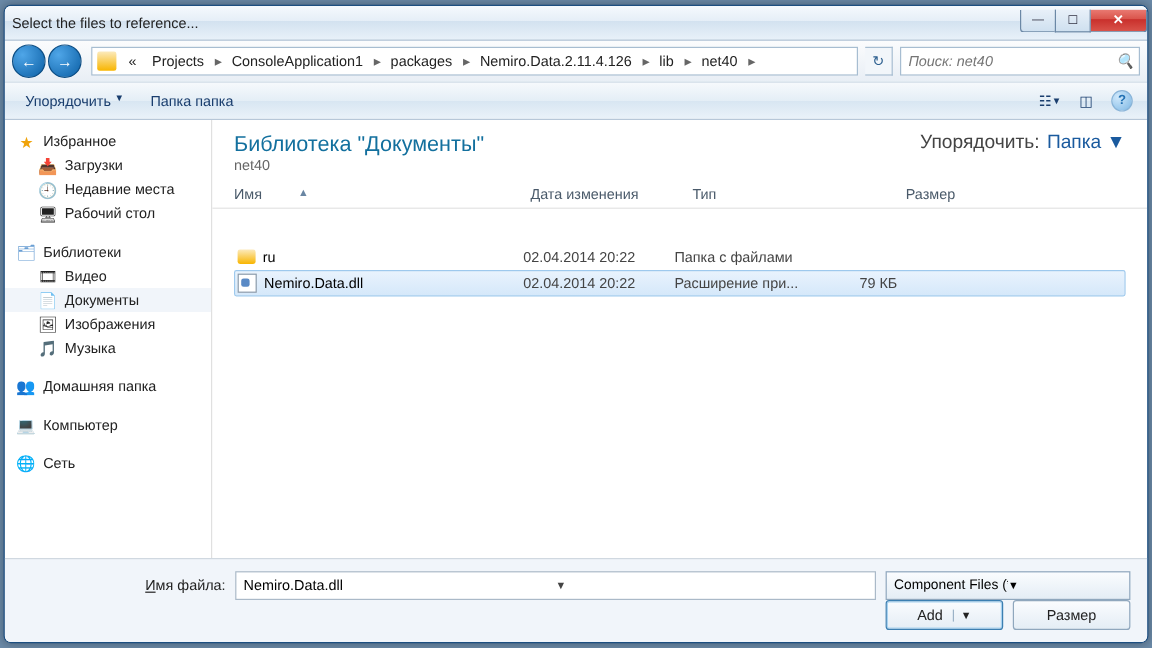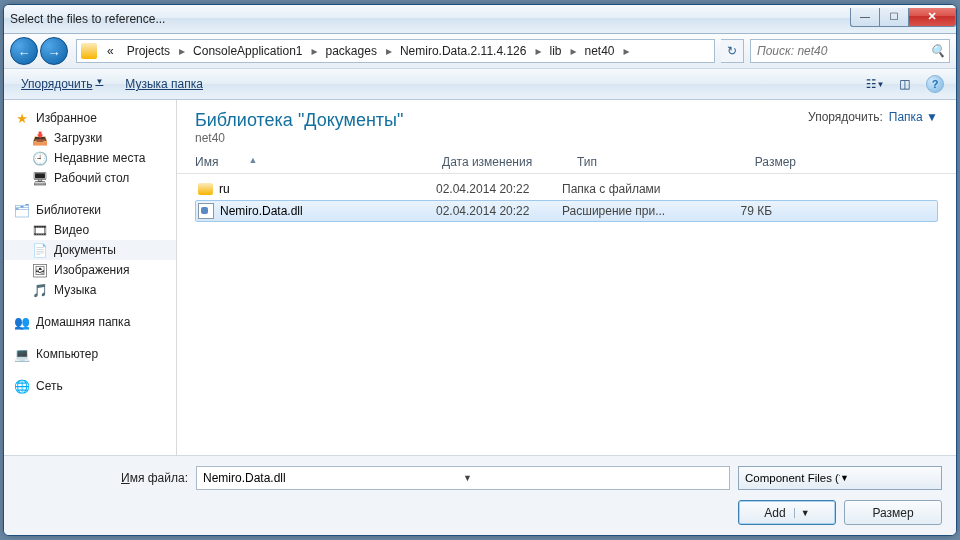--- a/index.html
+++ b/index.html
@@ -16,59 +16,59 @@
 .navcircle.fwd{}
 .breadcrumb{flex:1;height:22px;border:1px solid #a7bdd1;background:#fff;display:flex;align-items:center;font-size:12px;color:#222;overflow:hidden;}
 .breadcrumb .seg{padding:0 6px;height:100%;display:flex;align-items:center;border-right:1px solid transparent;white-space:nowrap;}
 .breadcrumb .chev{color:#666;padding:0 2px;}
 .breadcrumb .foldicon{width:16px;height:16px;background:linear-gradient(to bottom,#fceabb,#f8b500);border-radius:2px;margin:0 4px;}
 .refreshbtn{width:22px;height:22px;border:1px solid #a7bdd1;border-left:none;background:#f2f6fa;display:flex;align-items:center;justify-content:center;color:#2b5e8e;}
 .searchbox{width:190px;height:22px;border:1px solid #a7bdd1;background:#fff;display:flex;align-items:center;padding:0 4px;color:#888;font-style:italic;}
 .searchbox input{border:none;outline:none;flex:1;font-style:italic;color:#888;font-family:inherit;font-size:12px;}
 .searchbox .sicon{color:#2b6ca3;}
 .toolbar{height:30px;background:linear-gradient(to bottom,#f6f9fc 0%,#e4eef6 50%,#d8e6f2 51%,#eaf2f9 100%);border-bottom:1px solid #b7c7d8;display:flex;align-items:center;padding:0 8px;gap:4px;}
-.tbitem{color:#1a3e6e;padding:3px 8px;border:1px solid transparent;border-radius:2px;display:flex;align-items:flex-start;gap:3px;text-decoration:underline;}
+.tbitem{color:#1a3e6e;padding:3px 8px;border:1px solid transparent;border-radius:2px;display:flex;align-items:flex-start;gap:3px;}
 .tbitem .dd{font-size:8px;}
 .spacer{flex:1;}
 .tbbtn{width:24px;height:22px;border:1px solid transparent;display:flex;align-items:center;justify-content:center;color:#1a3e6e;}
 .help{color:#2271b3;border:1px solid #89b4d8;border-radius:50%;width:16px;height:16px;display:flex;align-items:center;justify-content:center;background:radial-gradient(circle at 30% 30%,#cfe8fb,#7db7e4);font-weight:bold;font-size:11px;}
 .body{flex:1;display:flex;overflow:hidden;}
 .sidebar{width:172px;background:#fff;border-right:1px solid #d9d9d9;padding:8px 0;overflow:auto;}
 .sbgroup{margin-bottom:12px;}
 .sbhead{display:flex;align-items:center;gap:6px;padding:2px 10px;color:#222;}
 .sbitem{display:flex;align-items:center;gap:6px;padding:2px 10px 2px 28px;color:#222;white-space:nowrap;}
 .sbitem.sel{background:#f1f5fa;}
 .ico{width:16px;height:16px;display:inline-flex;align-items:center;justify-content:center;font-size:13px;}
 .star{color:#f0a30a;}
 .fold{background:linear-gradient(to bottom,#fceabb,#f8b500);border-radius:2px;width:15px;height:12px;}
 .lib{color:#6a9fd4;}
 .main{flex:1;display:flex;flex-direction:column;background:#fff;}
 .libheader{padding:10px 18px 6px 18px;display:flex;align-items:flex-start;}
 .libheader .lt{flex:1;}
 .libtitle{color:#13709e;font-size:18px;}
 .libsub{color:#666;font-size:12px;}
-.arrange{color:#444;font-size:12px;display:flex;gap:6px;align-items:center;justify-content:space-between;}
+.arrange{color:#444;font-size:16px;display:flex;gap:6px;align-items:center;justify-content:space-between;}
 .arrange a{color:#1a5a9e;}
 .cols{display:flex;border-bottom:1px solid #e3e3e3;padding:0 18px;height:22px;align-items:center;color:#4a5a6a;font-size:12px;}
 .cols .c{border-right:1px solid transparent;padding-right:8px;}
 .cols .c.name{width:238px;display:flex;align-items:flex-start;gap:30px;}
 .cols .c.date{width:126px;}
 .cols .c.type{width:130px;}
 .cols .c.size{width:80px;text-align:right;}
 .sorticon{color:#6a86a3;font-size:9px;}
-.filelist{flex:1;padding:4px 18px;overflow:auto;}
+.filelist{flex:1;padding:4px 18px;overflow:auto;margin-top:25px;}
 .row{display:flex;align-items:center;height:20px;border:1px solid transparent;border-radius:2px;padding:0 2px;}
 .row.sel{background:linear-gradient(to bottom,#e9f3fd,#d5e8fa);border-color:#9ec9ed;}
 .row .c.name{width:238px;display:flex;align-items:center;gap:6px;}
 .row .c.date{width:126px;color:#444;}
 .row .c.type{width:130px;color:#444;}
-.row .c.size{width:80px;text-align:right;color:#444;}
+.row .c.size{width:80px;text-align:center;color:#444;}
 .dllico{width:14px;height:14px;background:#fff;border:1px solid #89a;display:inline-block;position:relative;}
 .dllico:after{content:"";position:absolute;width:7px;height:7px;background:#5a8ac6;border-radius:2px;left:2px;top:3px;}
-.bottompane{border-top:1px solid #d0d8e0;background:#f1f5fa;padding:10px 14px;display:flex;flex-direction:column;gap:10px;}
+.bottompane{border-top:1px solid #d0d8e0;background:#f1f5fa;padding:10px 14px;display:flex;flex-direction:column;}
 .fnrow{display:flex;align-items:center;gap:8px;}
 .fnlabel{width:170px;text-align:right;color:#222;}
 .fnlabel u{text-decoration:underline;}
 .fninput{flex:1;height:22px;border:1px solid #aab9c8;background:#fff;display:flex;align-items:center;padding:0 6px;}
 .fninput span{flex:1;}
 .fninput .dd{font-size:9px;color:#444;}
 .filter{width:190px;height:22px;border:1px solid #8fa7bd;background:linear-gradient(to bottom,#fafcfe,#e4edf5);display:flex;align-items:center;padding:0 6px;font-size:11.5px;}
 .filter span{flex:1;white-space:nowrap;overflow:hidden;}
 .filter .dd{font-size:9px;}
 .btnrow{display:flex;justify-content:flex-end;gap:8px;}
@@ -114,21 +114,21 @@
       <input placeholder="Поиск: net40" style="">
       <span class="sicon">🔍</span>
     </div>
   </div>
 
   <div class="toolbar">
     <div class="tbitem">
         <span>Упорядочить</span>
         <span class="dd">▼</span>
       </div>
-    <div class="tbitem">Музыка папка</div>
+    <div class="tbitem">Папка папка</div>
     <div class="spacer"></div>
     <div class="tbbtn">☷ <span style="font-size:8px;">▼</span></div>
     <div class="tbbtn">◫</div>
     <div class="tbbtn">
         <span class="help">?</span>
       </div>
   </div>
 
   <div class="body">
     <div class="sidebar">

